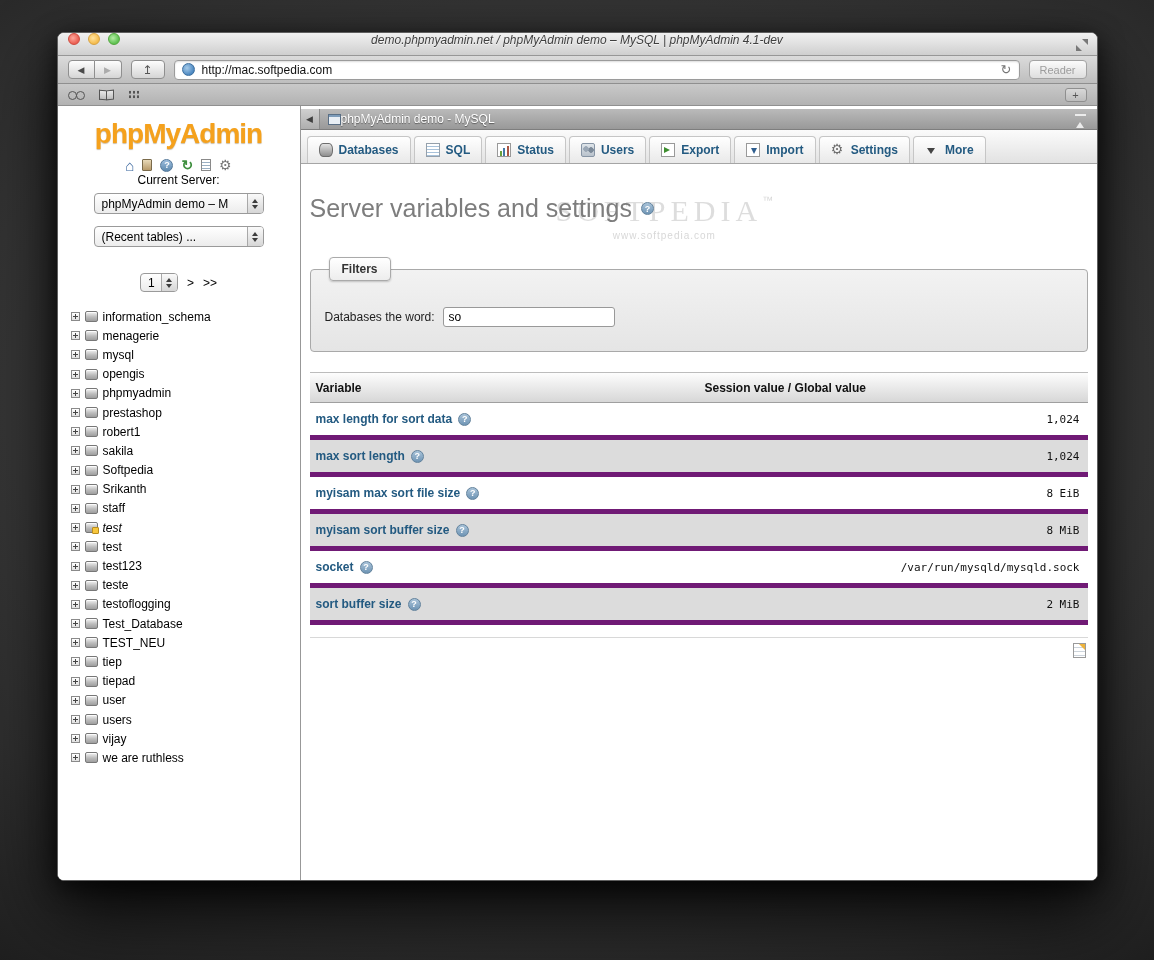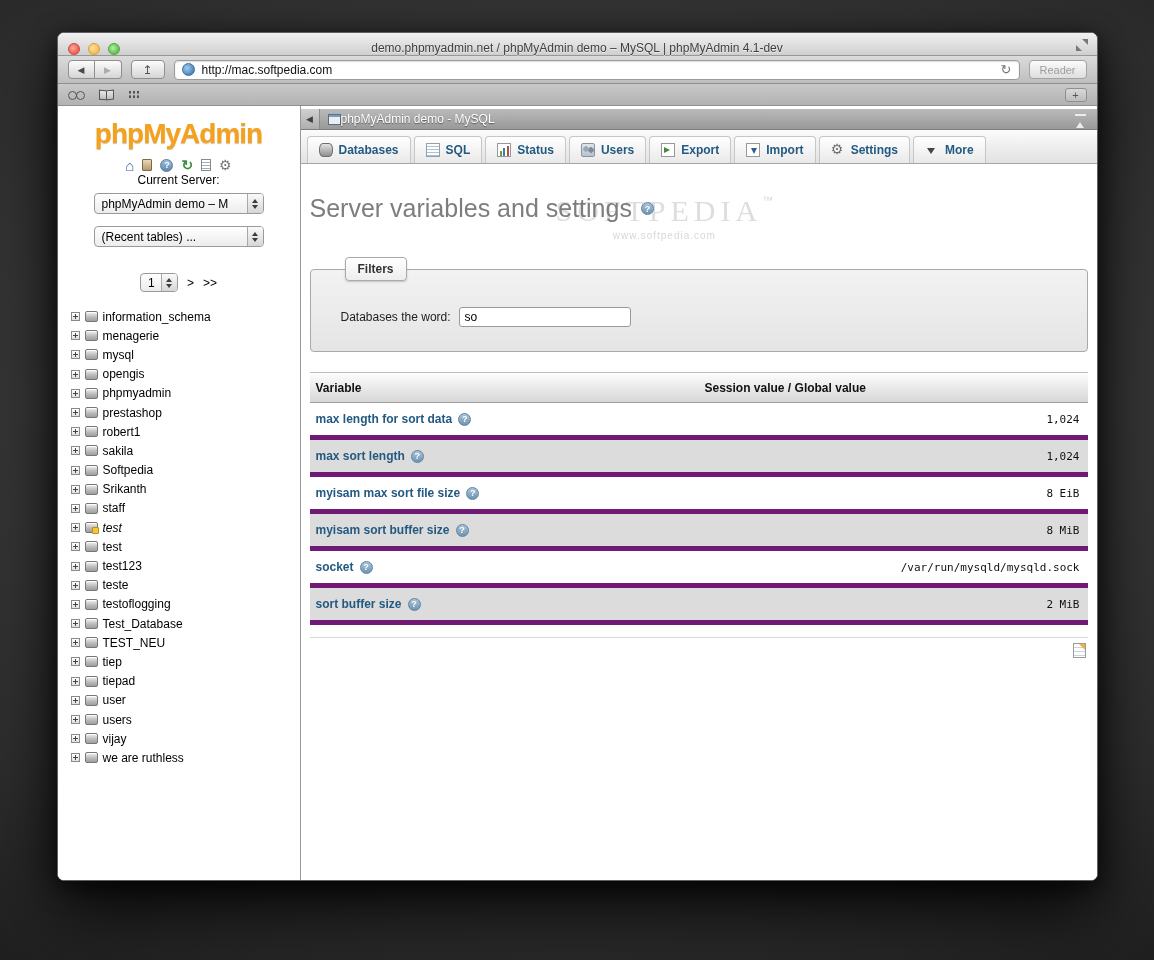--- a/index.html
+++ b/index.html
@@ -6,21 +6,21 @@
   html,body{width:1154px;height:960px;overflow:hidden;}
   body{background:radial-gradient(ellipse 130% 100% at 50% 42%, #484848 0%, #2e2e2e 52%, #060606 100%);
        font-family:"Liberation Sans",sans-serif;}
 
   .window{width:1041px;height:849px;margin:32px auto 0;border-radius:7px;overflow:hidden;
           display:flex;flex-direction:column;background:#fff;border:1px solid #5f5f5f;
           box-shadow:0 30px 70px rgba(0,0,0,.85),0 6px 24px rgba(0,0,0,.65);}
 
   
   .titlebar{flex:0 0 23px;background:linear-gradient(#f1f1f1,#cfcfcf);border-bottom:1px solid #979797;
-            display:flex;align-items:flex-end;position:relative;}
+            display:flex;align-items:flex-start;position:relative;font-style:italic;}
   .traffic{display:flex;gap:8px;margin-left:10px;z-index:2;}
   .light{width:12px;height:12px;border-radius:50%;}
   .light.red{background:radial-gradient(circle at 4px 4px,#ffa99e,#ec6255 65%);border:1px solid #ce4a3f;}
   .light.yellow{background:radial-gradient(circle at 4px 4px,#ffe3a0,#f5bd4f 65%);border:1px solid #d6a243;}
   .light.green{background:radial-gradient(circle at 4px 4px,#b5eda5,#61c354 65%);border:1px solid #52a63d;}
   .win-title{position:absolute;left:0;right:0;text-align:center;font-size:12px;color:#3f3f3f;
              text-shadow:0 1px 0 rgba(255,255,255,.6);}
   .fullscreen{position:absolute;right:9px;top:6px;width:12px;height:12px;}
   .fullscreen::before{content:"";position:absolute;right:0;top:0;border-left:6px solid transparent;border-top:6px solid #787878;}
   .fullscreen::after{content:"";position:absolute;left:0;bottom:0;border-right:6px solid transparent;border-bottom:6px solid #787878;}
@@ -144,21 +144,21 @@
          color:#fff;font-size:9px;font-weight:bold;}
   .qicon::before{content:"?";}
 
   .watermark{position:absolute;top:88px;left:255px;text-align:center;pointer-events:none;z-index:0;}
   .wm-brand{font-family:"Liberation Serif",serif;font-size:30px;letter-spacing:5px;color:rgba(150,150,150,.32);}
   .wm-tm{font-size:11px;vertical-align:top;color:rgba(150,150,150,.4);}
   .wm-site{font-size:10px;color:rgba(160,160,160,.42);letter-spacing:1px;margin-top:2px;}
 
   .filters{margin:34px 9px 0;}
   .filters fieldset{border:1px solid #a9a9a9;border-radius:4px;background:linear-gradient(#f2f2f2,#e5e5e5);
-                    padding:26px 30px 24px;}
+                    padding:26px 14px 24px;}
   .filters legend{margin-left:4px;background:linear-gradient(#fff,#ededed);border:1px solid #aaa;border-radius:4px;
                   padding:4px 12px;font-weight:bold;font-size:12px;color:#333;box-shadow:0 1px 2px rgba(0,0,0,.2);}
   .filterrow{display:flex;align-items:center;gap:8px;font-size:12px;color:#222;}
   .filterinput{width:172px;height:20px;border:1px solid #999;border-radius:3px;padding:0 5px;font-size:12px;
                font-family:"Liberation Sans",sans-serif;outline:none;}
 
   .vartable{margin:20px 9px 0;font-size:12px;}
   .vhead{display:flex;height:31px;align-items:center;background:linear-gradient(#fdfdfd,#d7d7d7);
          border-top:1px solid #bcbcbc;border-bottom:1px solid #9f9f9f;font-weight:bold;color:#111;}
   .vhead .c1,.vhead .c2{flex:1;padding-left:6px;}

